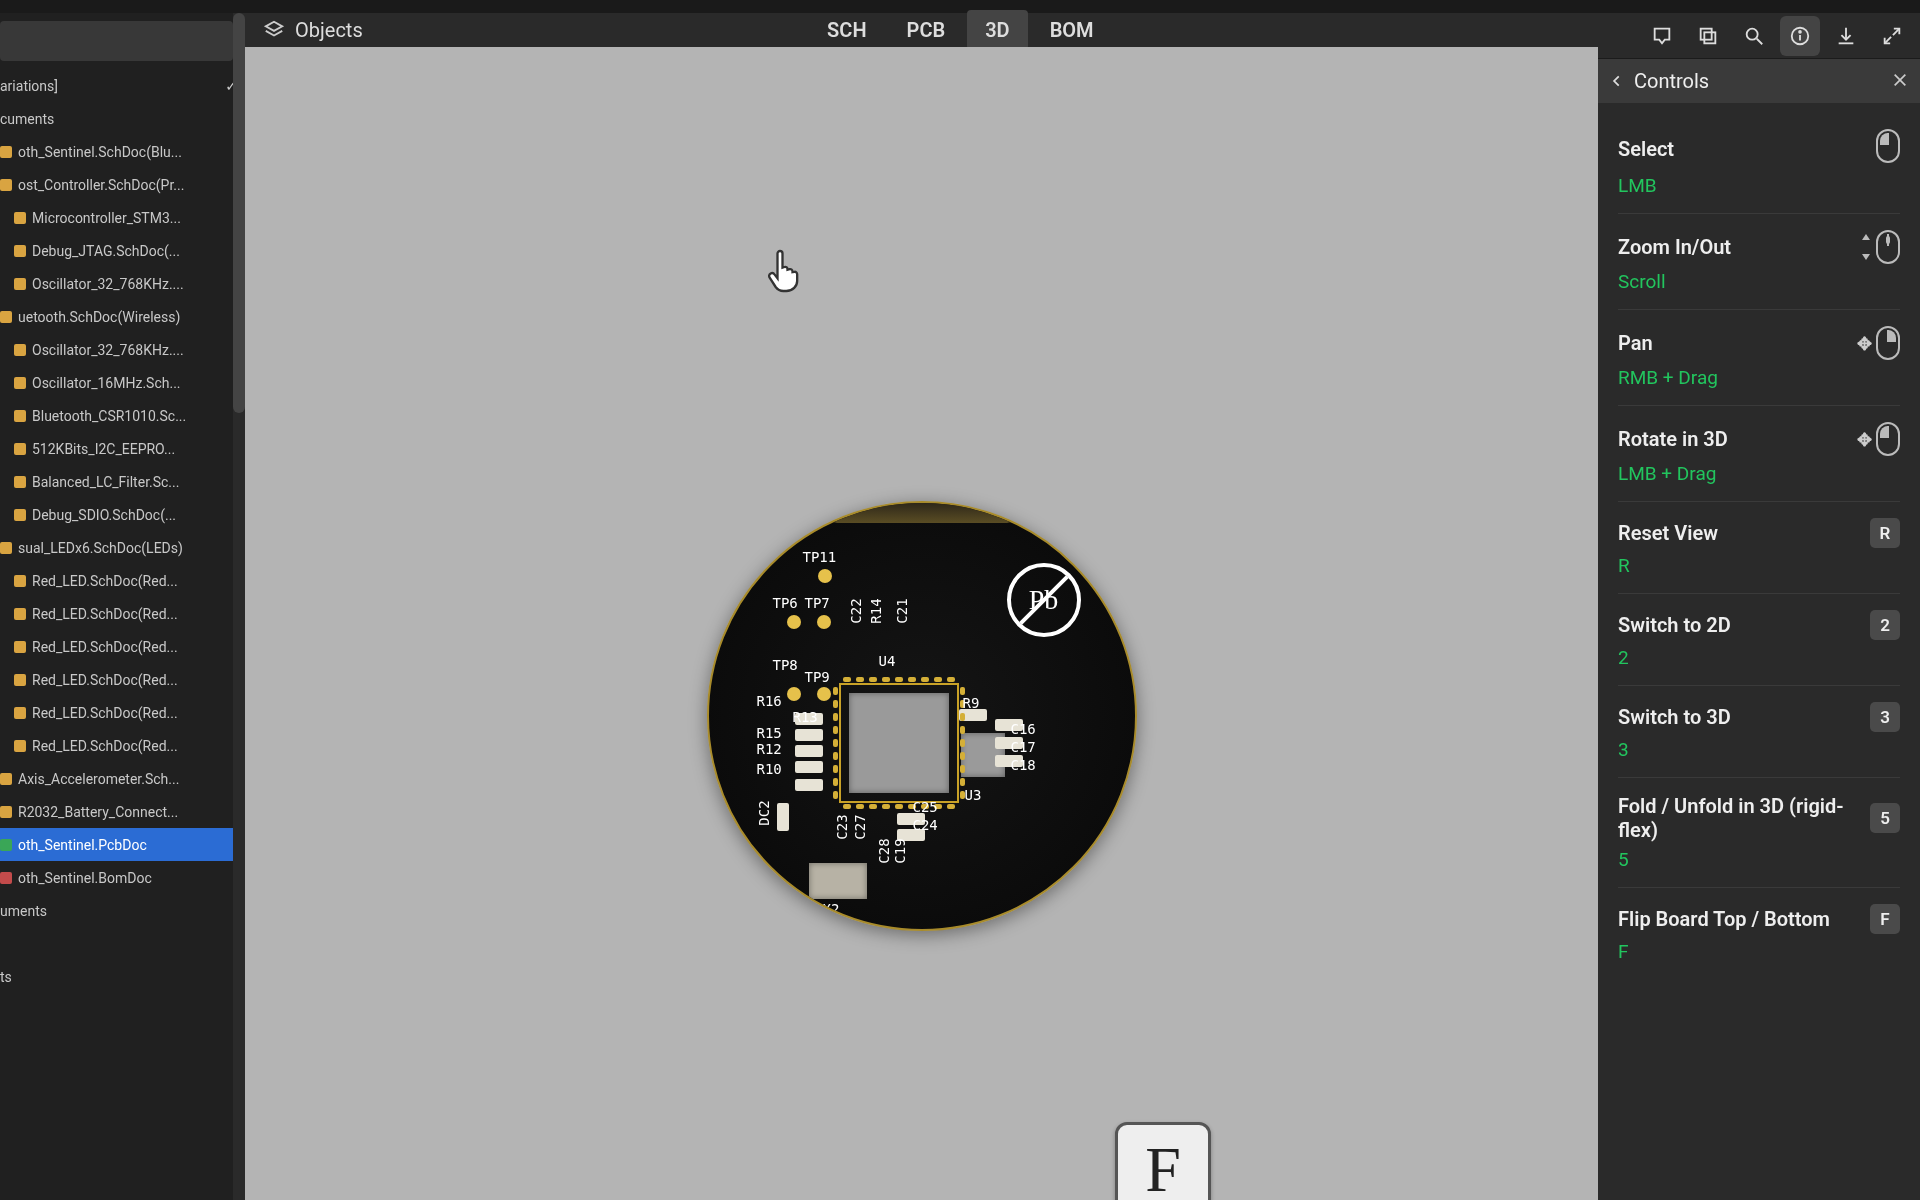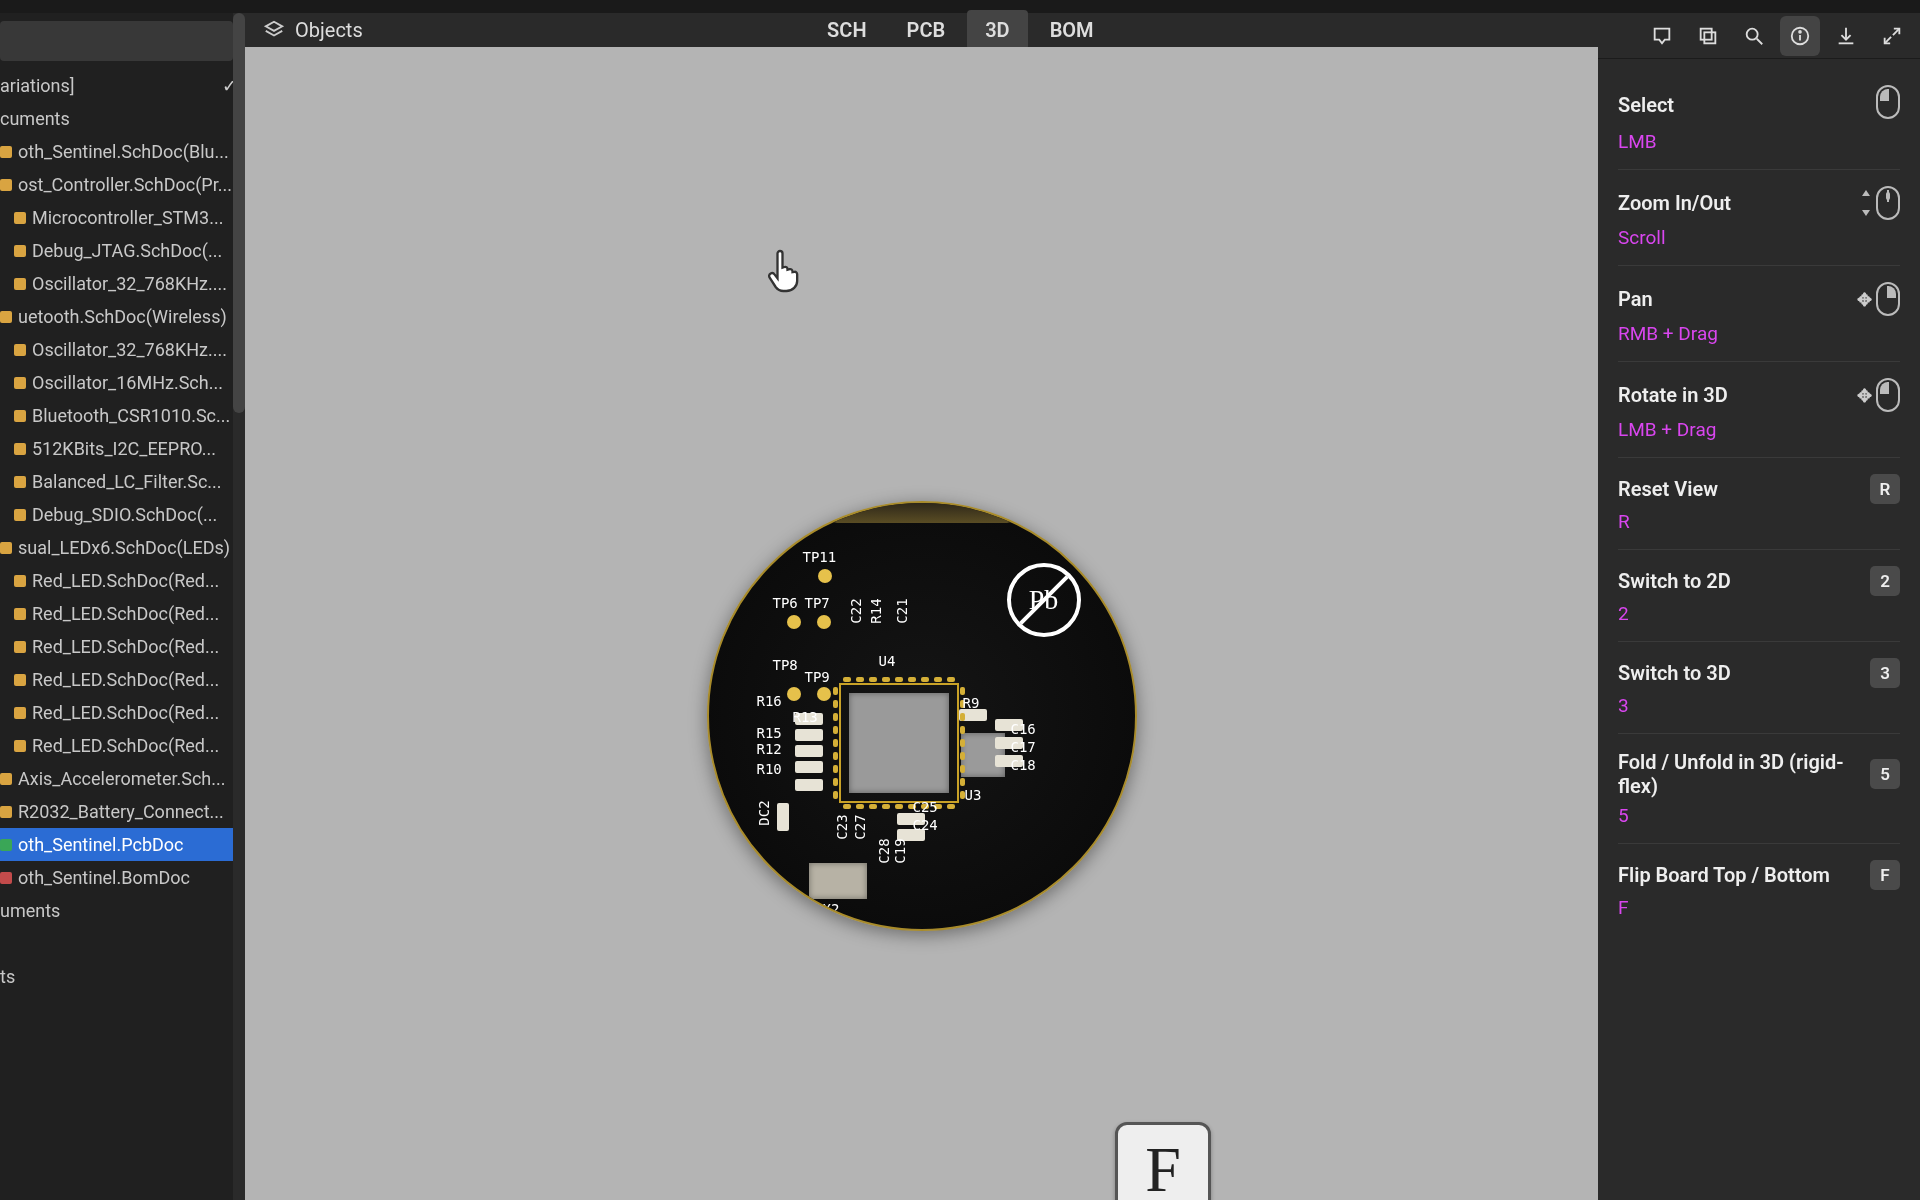--- a/index.html
+++ b/index.html
@@ -42,21 +42,21 @@
   }
   .search-field {
     margin: 8px 12px 8px 0;
     height: 40px;
     background: #383838;
     border-radius: 4px;
   }
   .tree {
     flex: 1;
     overflow: hidden;
-    font-size: 18px;
+    font-size: 14px;
     color: #c8c8c8;
   }
   .tree-row {
     padding: 5px 8px 5px 0;
     white-space: nowrap;
     overflow: hidden;
     text-overflow: ellipsis;
     display: flex;
     align-items: center;
     gap: 6px;
@@ -250,21 +250,21 @@
   .ctrl-block{
     padding:16px 0;
     border-bottom:1px solid #3a3a3a;
   }
   .ctrl-block:last-child{ border-bottom:none; }
   .ctrl-title{
     font-size:20px; font-weight:600; color:#eee; margin-bottom:6px;
     display:flex; align-items:center; justify-content:space-between;
   }
   .ctrl-sub{
-    font-size:19px; color:#d946ef;
+    font-size:19px; color:#22c55e;
   }
   .keycap{
     display:inline-flex; align-items:center; justify-content:center;
     min-width:30px; height:30px; padding:0 8px;
     background:#4a4a4a; border-radius:5px;
     font-size:17px; color:#eee;
   }
   .keycap-pair{ display:flex; gap:8px; }
   .mouse-icon{
     width:24px; height:34px;
@@ -598,20 +598,34 @@
         <div class="rt-btn">
           <svg width="22" height="22" viewBox="0 0 24 24" fill="none" stroke="currentColor" stroke-width="2">
             <polyline points="14 4 20 4 20 10"></polyline>
             <polyline points="10 20 4 20 4 14"></polyline>
             <line x1="20" y1="4" x2="13" y2="11"></line>
             <line x1="4" y1="20" x2="11" y2="13"></line>
           </svg>
         </div>
       </div>
 
+    <div class="controls-header">
+      <span style="cursor:pointer">
+        <svg width="14" height="14" viewBox="0 0 24 24" fill="none" stroke="#ddd" stroke-width="3">
+            <polyline points="15 4 7 12 15 20"></polyline>
+          </svg>
+      </span>
+      <span>Controls</span>
+      <span class="close-x">
+        <svg width="16" height="16" viewBox="0 0 24 24" fill="none" stroke="#ccc" stroke-width="2.5">
+            <line x1="4" y1="4" x2="20" y2="20"></line>
+            <line x1="20" y1="4" x2="4" y2="20"></line>
+          </svg>
+      </span>
+    </div>
 
     <div class="controls-body" id="controls-body">
         <div class="ctrl-block">
           <div class="ctrl-title">
             <span>Select</span>
             <span><span class="mouse-icon lmb"></span></span>
           </div>
           <div class="ctrl-sub">LMB</div>
         </div>
         <div class="ctrl-block">

